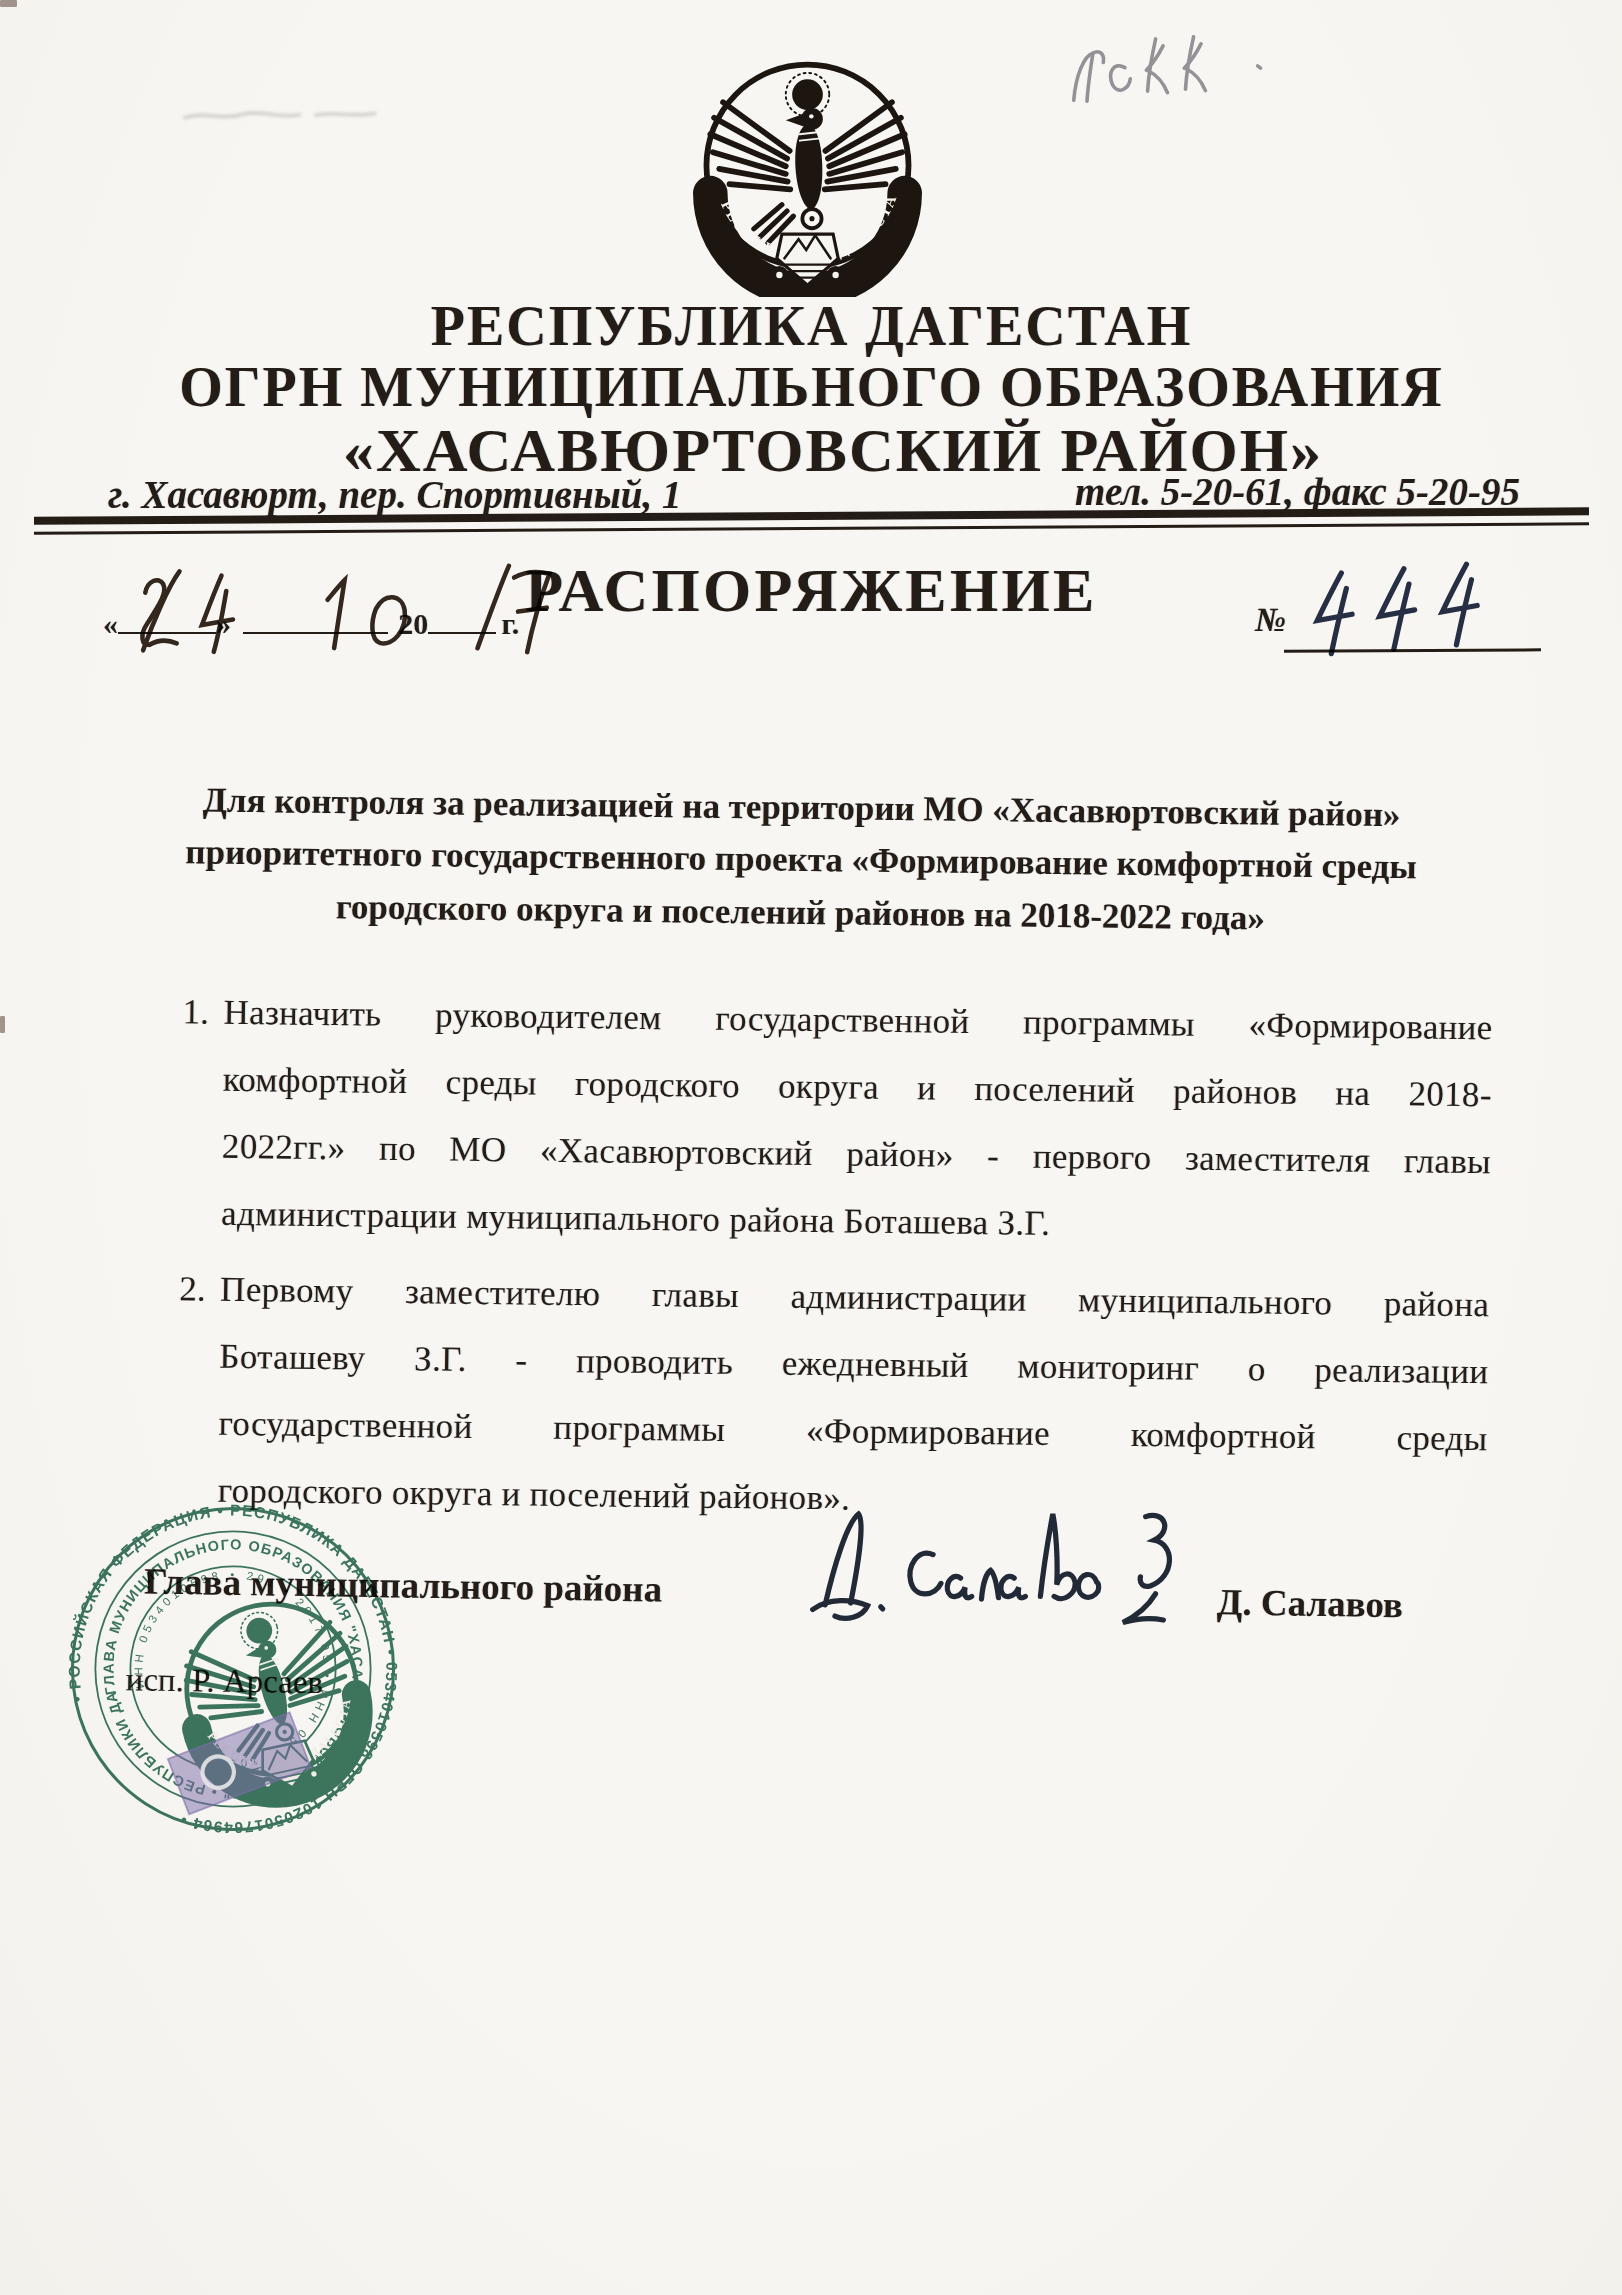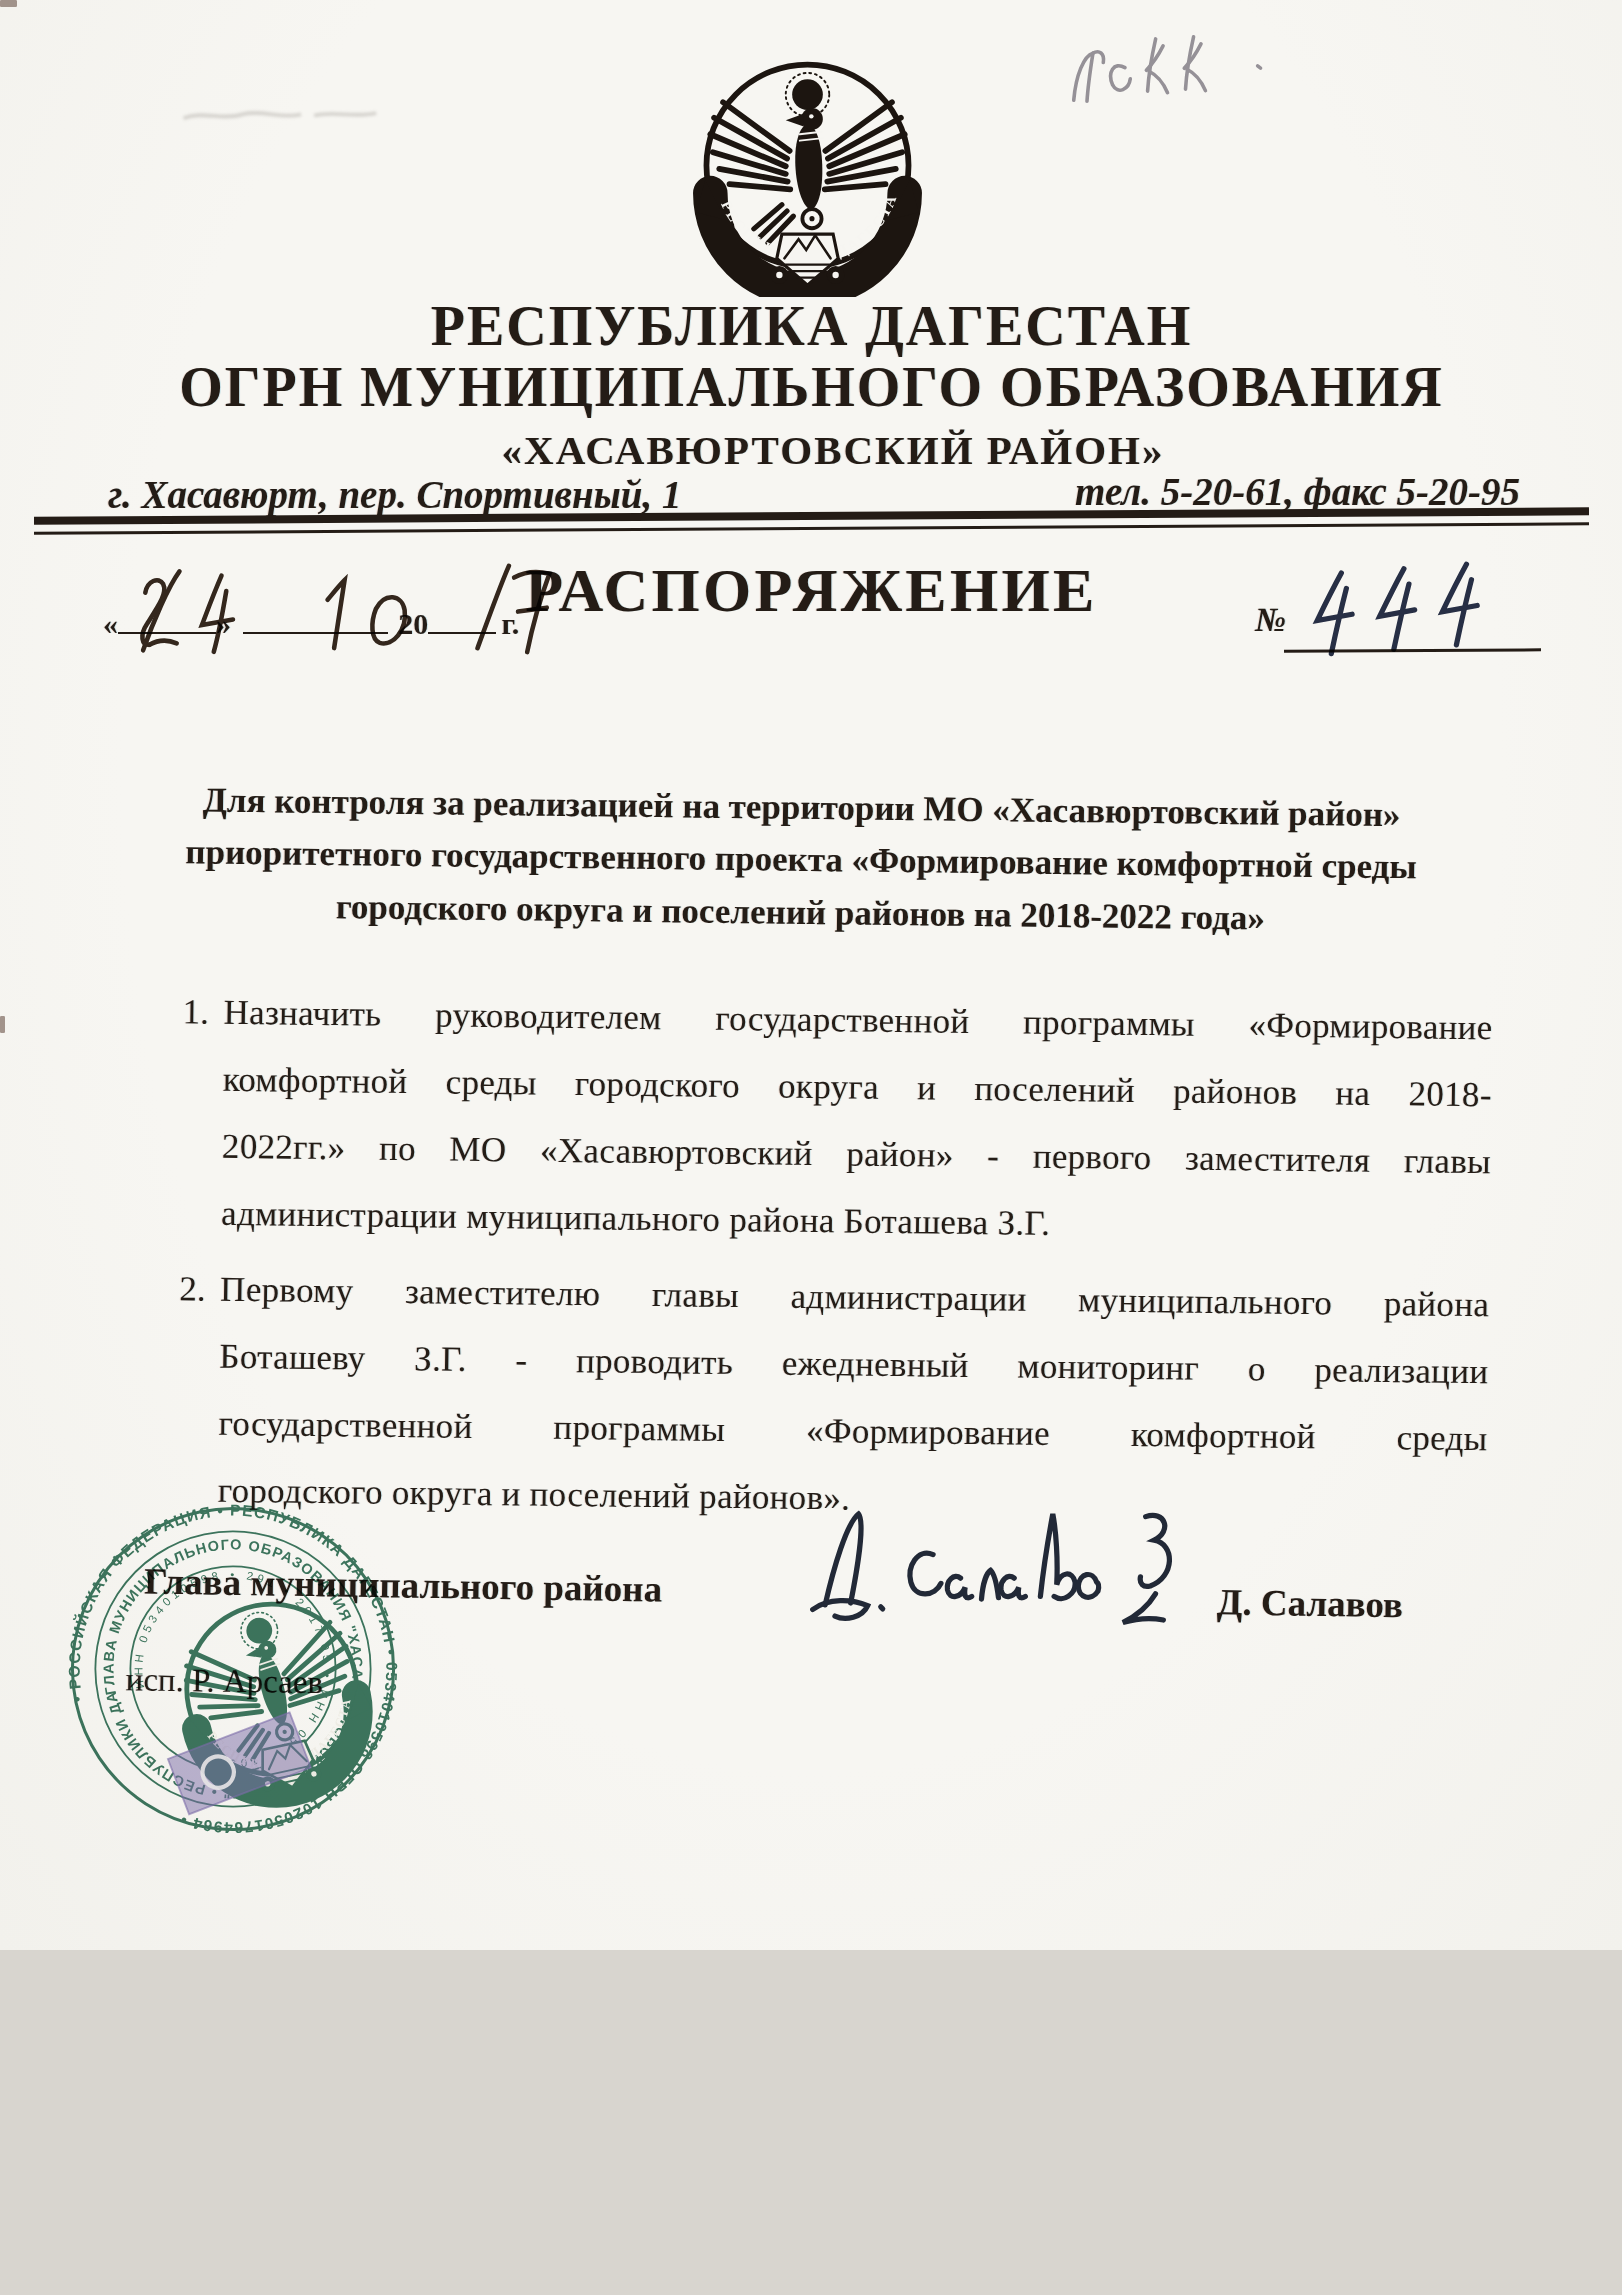--- a/index.html
+++ b/index.html
@@ -1,31 +1,31 @@
 <!DOCTYPE html>
 <html style="font-size:10.5px"><head>
 <meta charset="utf-8">
 <style>
   html,body{margin:0;padding:0;background:#d8d5cf;}
   .page{
-    position:relative;width:1623px;height:1950px;margin:0 auto;
+    position:relative;width:1623px;height:2295px;margin:0 auto;
     background:
       radial-gradient(ellipse at 50% 40%, #f7f6f2 60%, #f2f1ec 100%);
     overflow:hidden;
     font-family:"Liberation Serif","DejaVu Serif",serif;
     color:#241c16;
   }
   .abs{position:absolute;}
   .ink{color:#241c16;text-shadow:1px 0 rgba(0,145,190,.16),-1px 0 rgba(175,60,15,.14);}
   .center{left:0;right:0;text-align:center;}
 
   
   .lh-line{font-weight:bold;letter-spacing:2px;line-height:61px;}
   .lh-12{font-size:56px;}
-  .lh-3{font-size:41px;margin-left:43px;}
+  .lh-3{font-size:62px;margin-left:43px;}
   .addr{font-size:39px;font-weight:bold;font-style:italic;}
   .rule{background:#241c16;}
 
   
   .order-title{font-size:62px;font-weight:bold;letter-spacing:3.3px;}
   .dateline{font-size:30px;font-weight:bold;white-space:nowrap;}
   .blank{display:inline-block;border-bottom:2.6px solid #241c16;height:33px;vertical-align:baseline;}
   .no-label{font-size:34px;font-style:italic;font-weight:bold;}
 
   

